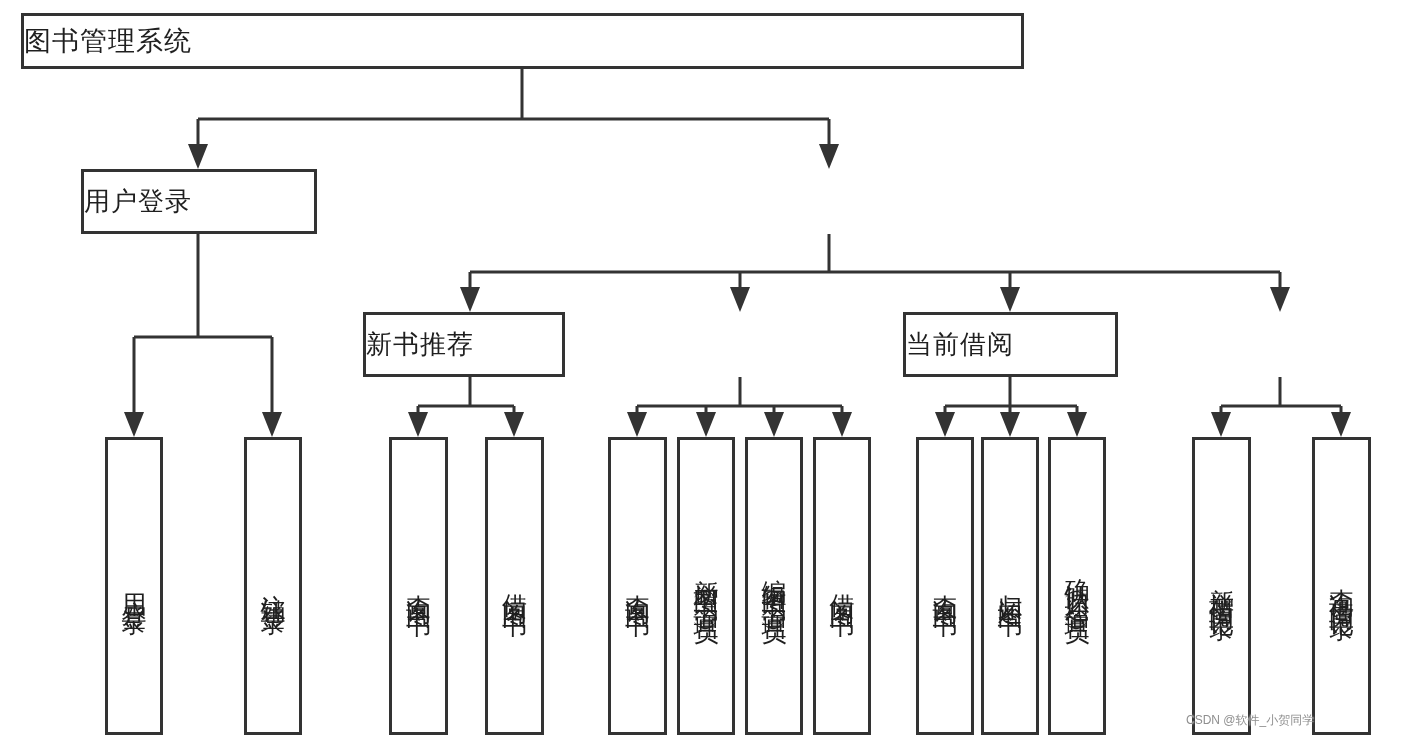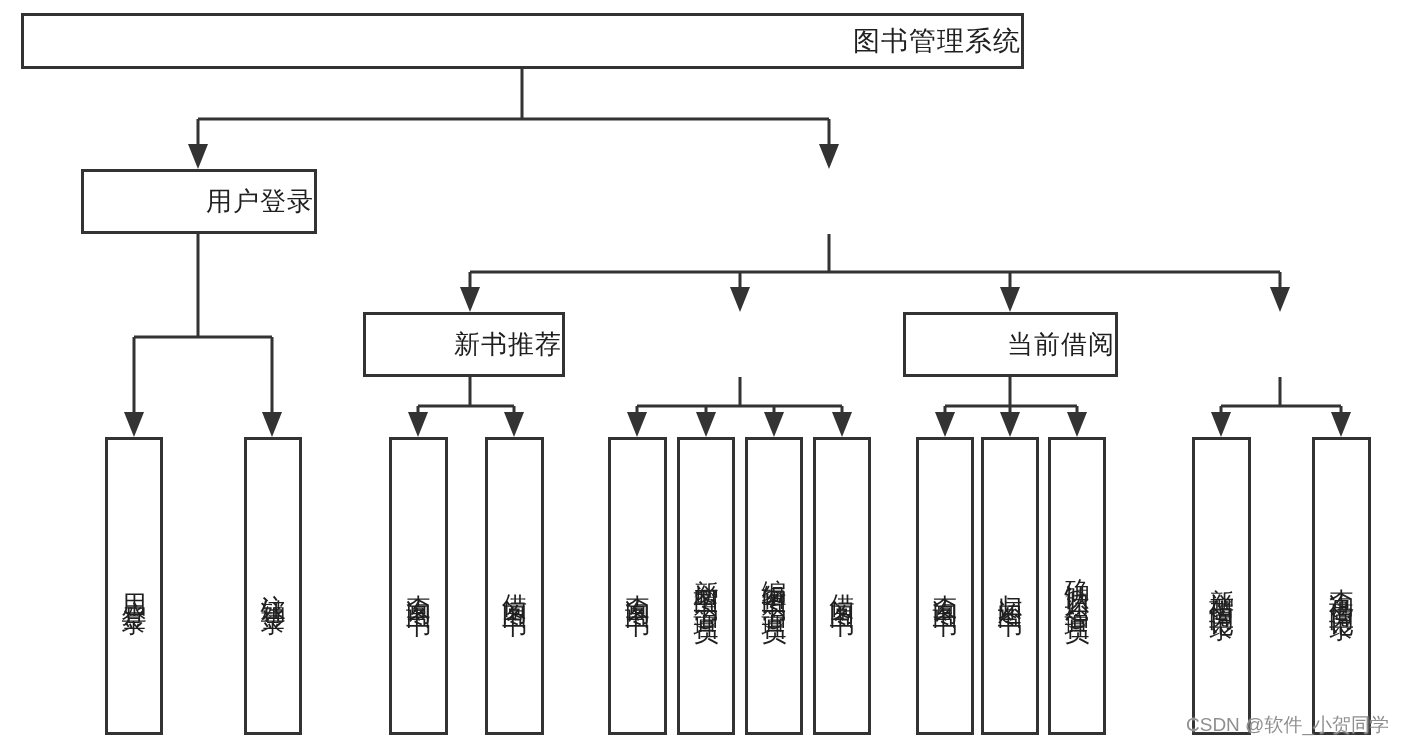--- a/index.html
+++ b/index.html
@@ -18,21 +18,21 @@
     width: 1405px; height: 747px;
     z-index: 1;
   }
   .node {
     position: absolute;
     box-sizing: border-box;
     background: #ffffff;
     border: 3px solid #333333;
     display: flex;
     align-items: center;
-    justify-content: flex-end;
+    justify-content: flex-start;
     z-index: 2;
   }
   .node .hlabel {
     font-size: 26px;
     letter-spacing: 1px;
     white-space: nowrap;
     color: #1f1f1f;
   }
   .node.root-box .hlabel { font-size: 27px; }
   .leafbox {
@@ -54,21 +54,21 @@
     font-size: 25px;
     line-height: 1;
     letter-spacing: 6px;
     white-space: nowrap;
     color: #1f1f1f;
   }
   .watermark {
     position: absolute;
     left: 1186px;
     top: 712px;
-    font-size: 19px;
+    font-size: 12px;
     color: #8f8f8f;
     white-space: nowrap;
     z-index: 5;
     text-shadow: 0 0 2px #ffffff;
   }
 </style>
 </head>
 <body>
 
 <div class="canvas">

